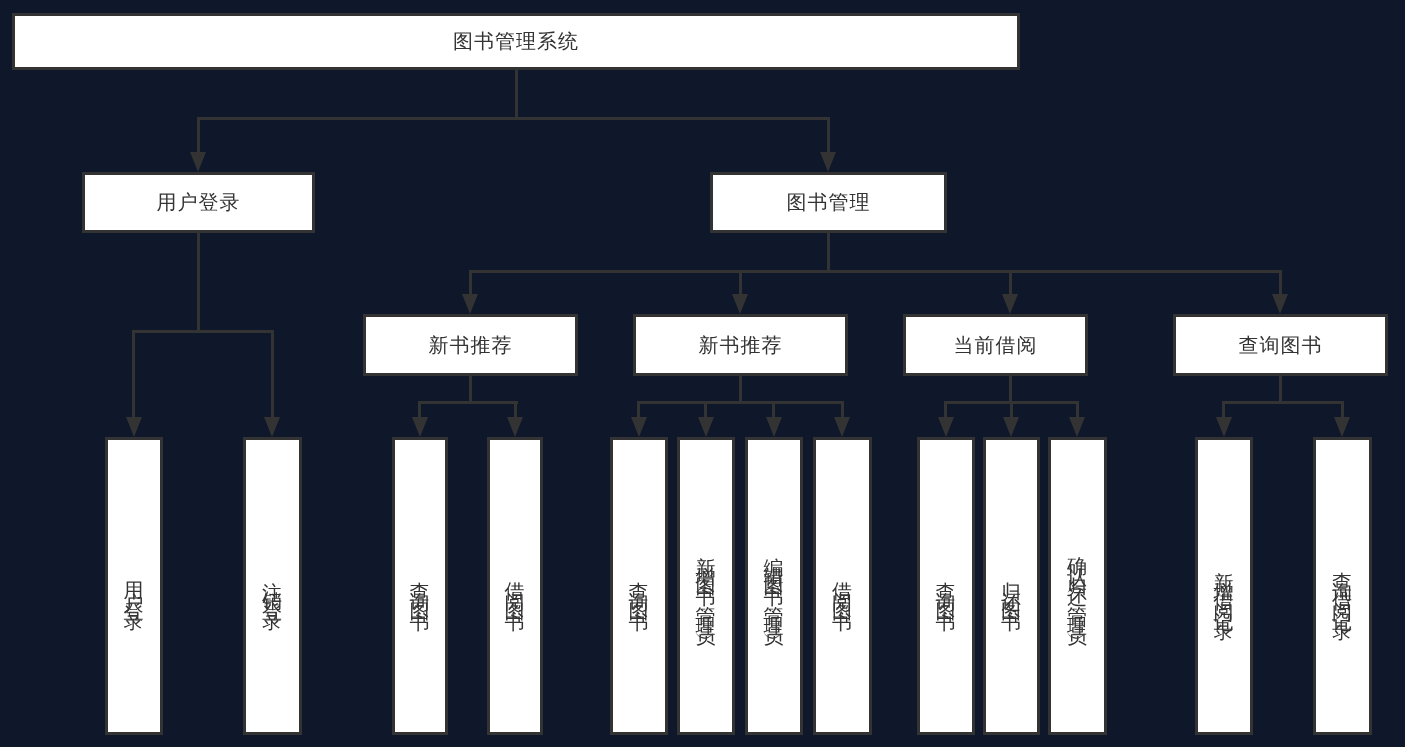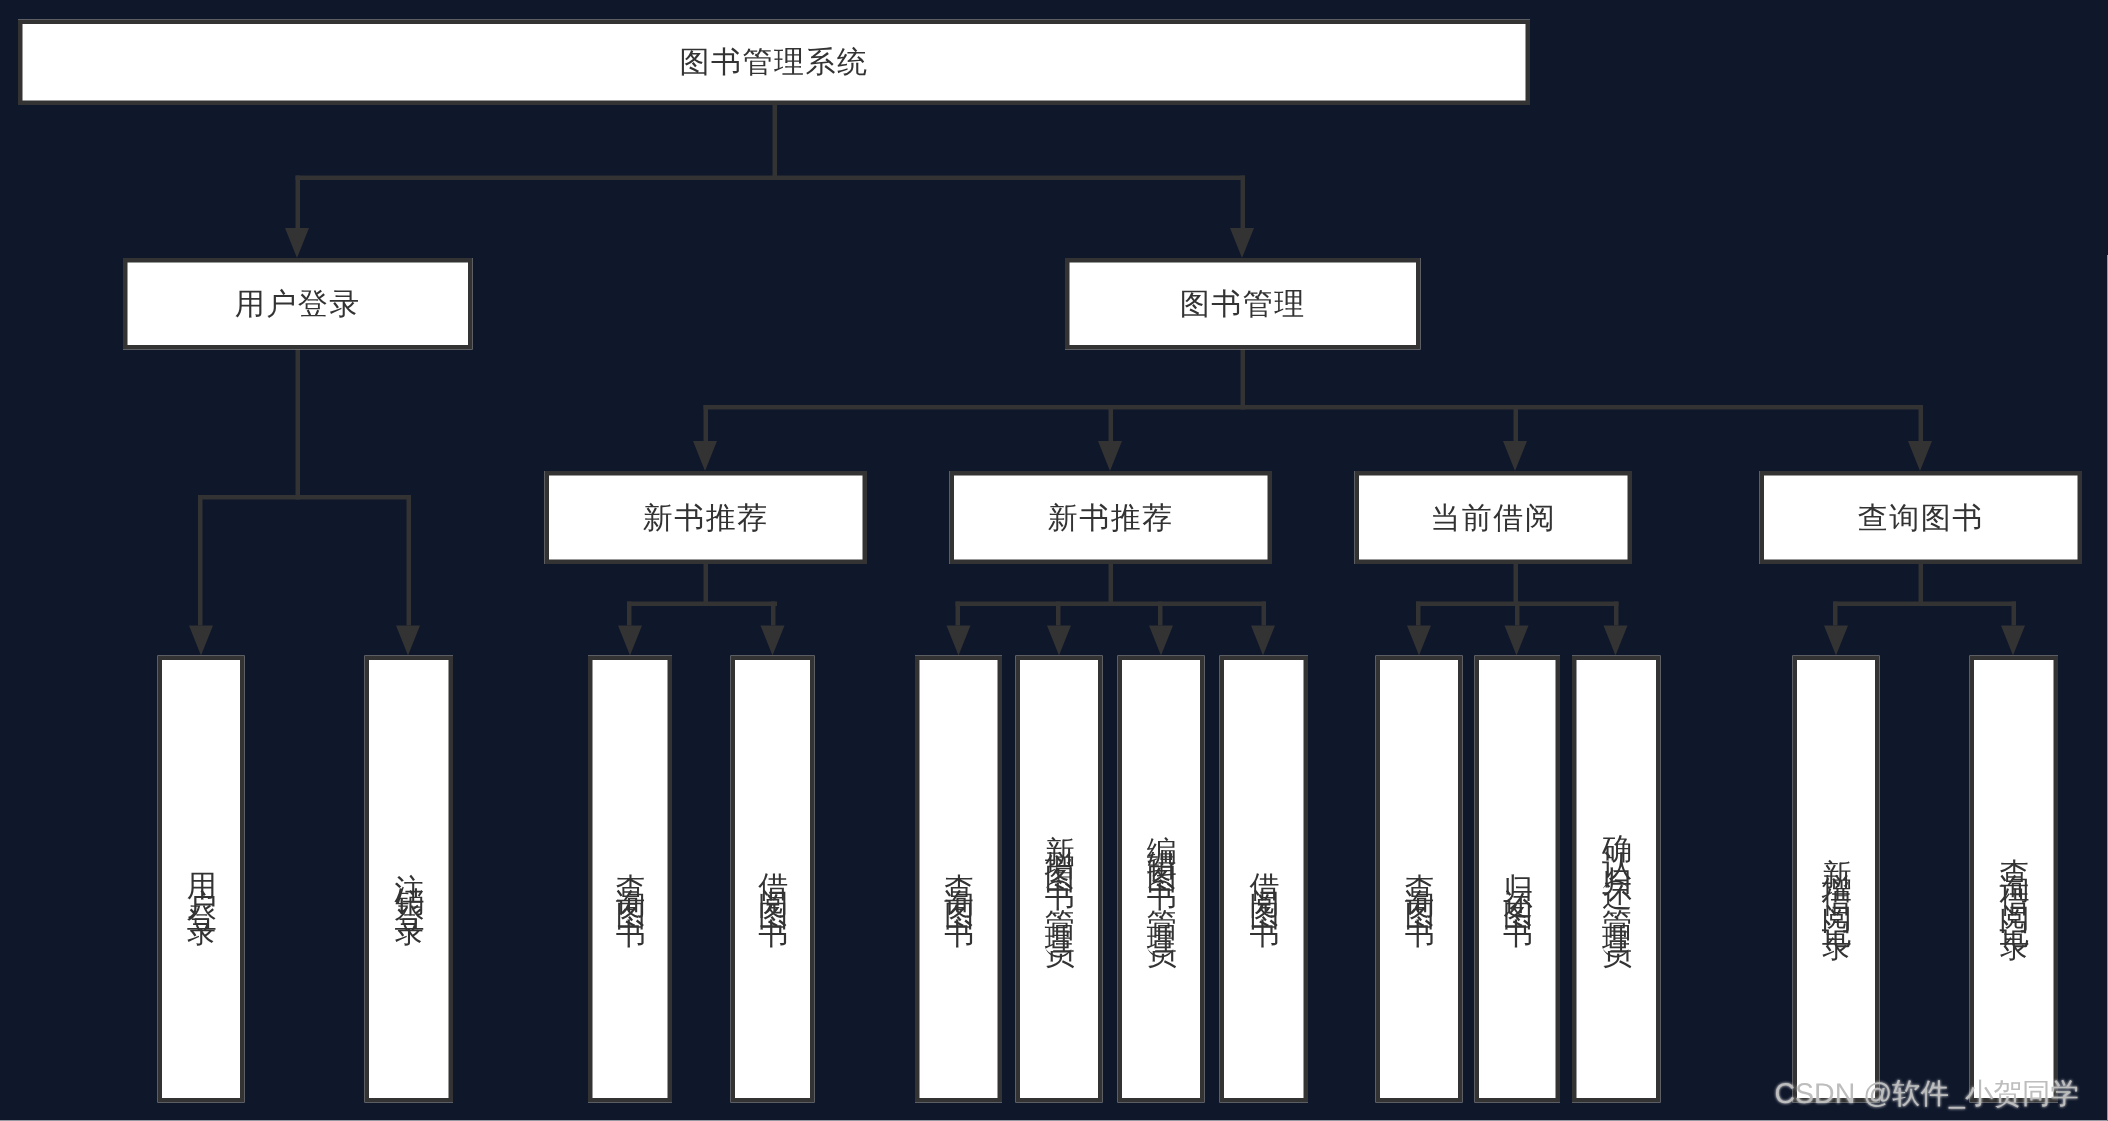--- a/index.html
+++ b/index.html
@@ -171,15 +171,14 @@
     <span class="vtext">确认归还（管理员）</span>
   </div>
 
   <div class="node leaf" style="left:1195px;top:437px;width:58px;height:298px;">
     <span class="vtext">新增借阅记录</span>
   </div>
   <div class="node leaf" style="left:1313px;top:437px;width:59px;height:298px;">
     <span class="vtext">查询借阅记录</span>
   </div>
 
-  <div class="watermark">CSDN @软件_小贺同学</div>
 
 </div>
 
 </body></html>

